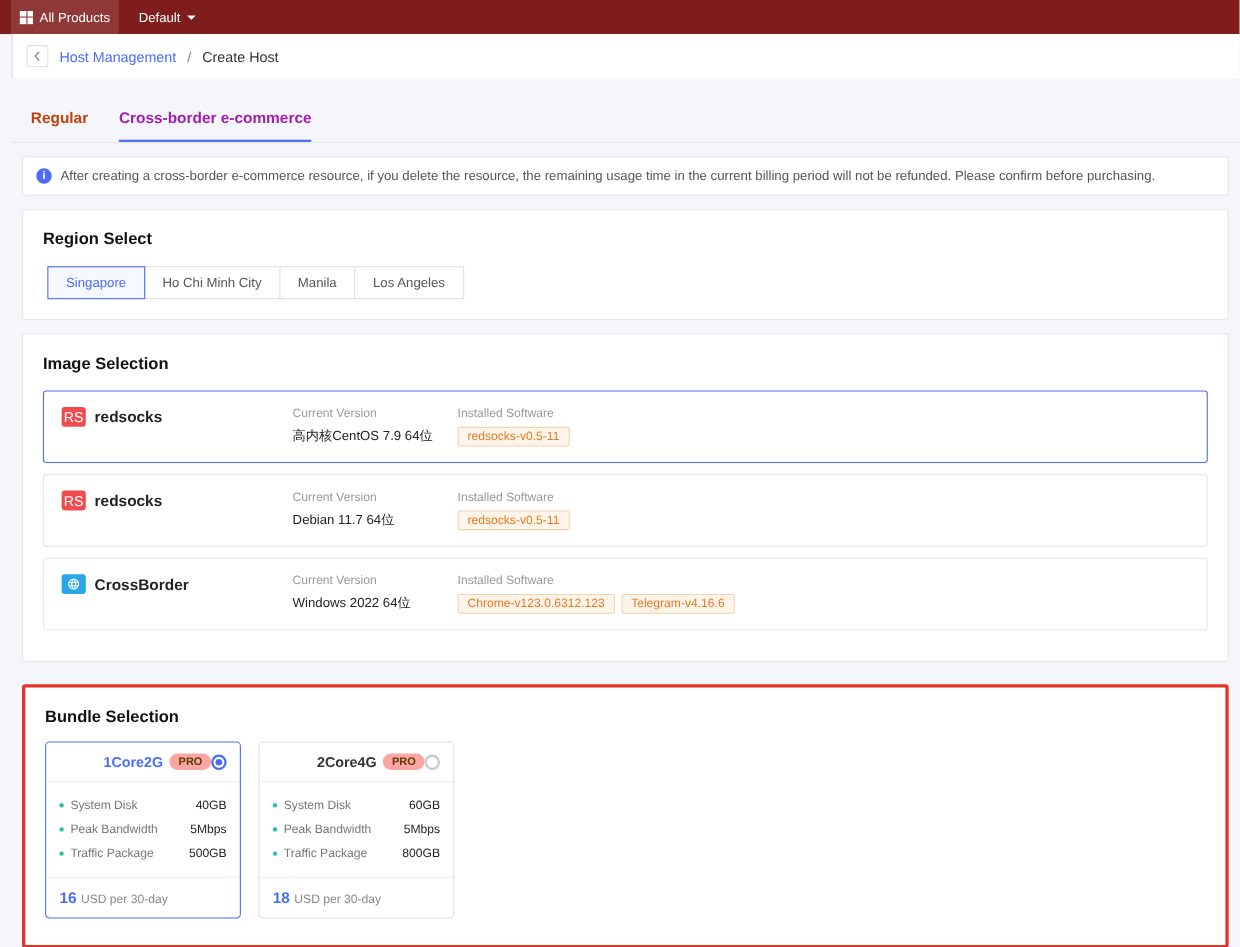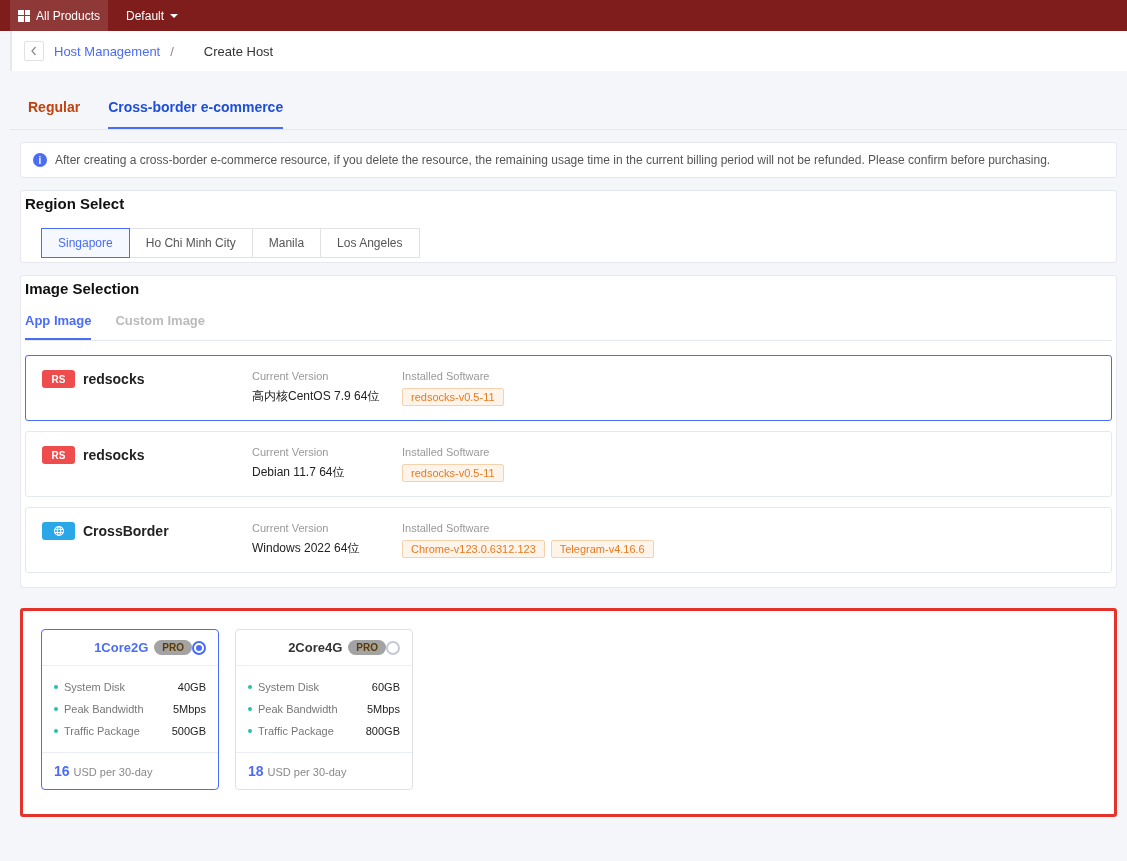--- a/index.html
+++ b/index.html
@@ -41,77 +41,77 @@
     margin-left:10px;
   }
   .back-btn {
     width:20px;height:20px;border:1px solid #e0e0e5;border-radius:2px;
     display:flex;align-items:center;justify-content:center;cursor:pointer;
     color:#888;
   }
   .back-btn svg { width:10px;height:10px;fill:#888; }
   .bc-link { color:#4a6cf7; cursor:pointer; }
   .bc-sep { color:#888; }
-  .bc-current { color:#333; font-weight:500;margin-left:20px; }
+  .bc-current { color:#333; font-weight:500; }
   .page {
     margin: 10px 0 0 10px;
     background:#f5f6fa;
   }
   .top-tabs {
     display:flex;gap:28px;padding:18px 18px 0 18px;
     border-bottom:1px solid #e5e8f0;
   }
   .top-tab {
     font-size:14px;font-weight:600;color:#c2410c;padding-bottom:12px;cursor:pointer;
     border-bottom:2px solid transparent;
   }
-  .top-tab.active { color:#1d4ed8; border-bottom-color:#4a6cf7; }
+  .top-tab.active { color:#a21caf; border-bottom-color:#4a6cf7; }
   .info-banner {
     margin:12px 10px 0 10px;
     border:1px solid #e6e8ef;border-radius:3px;background:#fff;
     padding:10px 12px;display:flex;align-items:center;gap:8px;
     font-size:12px;color:#555;
   }
   .info-icon {
     width:14px;height:14px;border-radius:50%;background:#4a6cf7;color:#fff;
     display:flex;align-items:center;justify-content:center;font-size:10px;font-weight:700;
     flex:0 0 14px;
   }
   .card {
     margin:12px 10px 0 10px;background:#fff;border:1px solid #e6e8ef;border-radius:3px;
-    padding:4px;
+    padding:18px;
   }
   .card h2 {
     font-size:15px;font-weight:700;color:#111;margin-bottom:16px;
   }
   .region-tabs { display:flex; }
   .region-tab {
     border:1px solid #e0e0e5;padding:7px 16px;font-size:12px;cursor:pointer;
     color:#555;background:#fff;margin-left:-1px;
   }
-  .region-tab:first-child{margin-left:16px;text-align:right;}
+  .region-tab:first-child{margin-left:4px;text-align:right;}
   .region-tab.active { color:#4a6cf7;border-color:#4a6cf7;background:#f5f8ff;position:relative;z-index:1; }
   .sub-tabs {
     display:flex;gap:24px;border-bottom:1px solid #e6e8ef;margin-bottom:14px;
   }
   .sub-tab {
     font-size:13px;font-weight:600;color:#bbb;padding-bottom:10px;cursor:pointer;
     border-bottom:2px solid transparent;
   }
   .sub-tab.active { color:#4a6cf7;border-bottom-color:#4a6cf7; }
   .image-row {
     border:1px solid #e6e8ef;border-radius:3px;padding:14px 16px;margin-bottom:10px;
     display:grid;grid-template-columns:200px 140px 1fr;gap:10px;align-items:start;
     cursor:pointer;
   }
   .image-row.selected { border-color:#4a6cf7; }
   .image-name { display:flex;align-items:center;gap:8px;font-size:14px;font-weight:600;color:#222; }
   .image-badge {
-    width:33px;height:18px;border-radius:3px;display:flex;align-items:center;justify-content:center;
-    font-size:10px;font-weight:700;color:#fff;
+    width:22px;height:18px;border-radius:3px;display:flex;align-items:center;justify-content:center;
+    font-size:13px;font-weight:400;color:#fff;
   }
   .badge-rs { background:#ef4d4d; }
   .badge-cb { background:#2aa7e6; }
   .badge-cb svg { width:12px;height:12px;fill:#fff; }
   .col-label { font-size:11px;color:#999;margin-bottom:6px; }
   .col-value { font-size:12px;color:#222; }
   .soft-tags { display:flex;flex-wrap:wrap;gap:6px; }
   .soft-tag {
     font-size:11px;color:#e67a22;background:#fff4ea;border:1px solid #f5d2ac;
     padding:2px 8px;border-radius:2px;text-align:right;
@@ -128,21 +128,21 @@
     width:178px;border:1px solid #e0e0e5;border-radius:4px;overflow:hidden;background:#fff;cursor:pointer;
   }
   .bundle.selected { border-color:#4a6cf7; }
   .bundle-head {
     display:flex;align-items:center;justify-content:flex-end;padding:10px 12px;
     border-bottom:1px solid #eceef5;
   }
   .bundle-title { font-size:13px;font-weight:700;color:#333;display:flex;align-items:center;gap:6px; }
   .bundle.selected .bundle-title { color:#4a6cf7; }
   .pro-pill {
-    background:#a3a3a3;color:#5a3b00;font-size:10px;font-weight:700;padding:2px 8px;border-radius:10px;
+    background:#fca5a5;color:#5a3b00;font-size:10px;font-weight:700;padding:2px 8px;border-radius:10px;
   }
   .radio {
     width:14px;height:14px;border:2px solid #c5c9d6;border-radius:50%;position:relative;
   }
   .bundle.selected .radio { border-color:#4a6cf7; }
   .bundle.selected .radio::after {
     content:"";position:absolute;left:2px;top:2px;width:6px;height:6px;border-radius:50%;background:#4a6cf7;
   }
   .bundle-body { padding:10px 12px;font-size:11px;color:#555; }
   .spec-row { display:flex;align-items:center;justify-content:space-between;padding:5px 0; }
@@ -202,24 +202,20 @@
     <div class="region-tabs" id="region-tabs">
         <div class="region-tab active">Singapore</div>
         <div class="region-tab">Ho Chi Minh City</div>
         <div class="region-tab">Manila</div>
         <div class="region-tab">Los Angeles</div>
       </div>
   </div>
 
   <div class="card">
     <h2>Image Selection</h2>
-    <div class="sub-tabs" id="sub-tabs">
-        <div class="sub-tab active">App Image</div>
-        <div class="sub-tab">Custom Image</div>
-      </div>
     <div id="image-rows">
         <div class="image-row selected">
           <div class="image-name">
             <span class="image-badge badge-rs">RS</span>
             <span>redsocks</span>
           </div>
           <div>
             <div class="col-label">Current Version</div>
             <div class="col-value">高内核CentOS 7.9 64位</div>
           </div>
@@ -264,20 +260,21 @@
             <div class="soft-tags">
               <span class="soft-tag">Chrome-v123.0.6312.123</span>
               <span class="soft-tag">Telegram-v4.16.6</span>
             </div>
           </div>
         </div>
       </div>
   </div>
 
   <div class="bundle-card">
+    <h2>Bundle Selection</h2>
     <div class="bundles" id="bundles">
         <div class="bundle selected">
           <div class="bundle-head">
             <span class="bundle-title">1Core2G <span class="pro-pill">PRO</span></span>
             <span class="radio"></span>
           </div>
           <div class="bundle-body">
             <div class="spec-row">
               <span class="k">
                 <span class="dot"></span>

